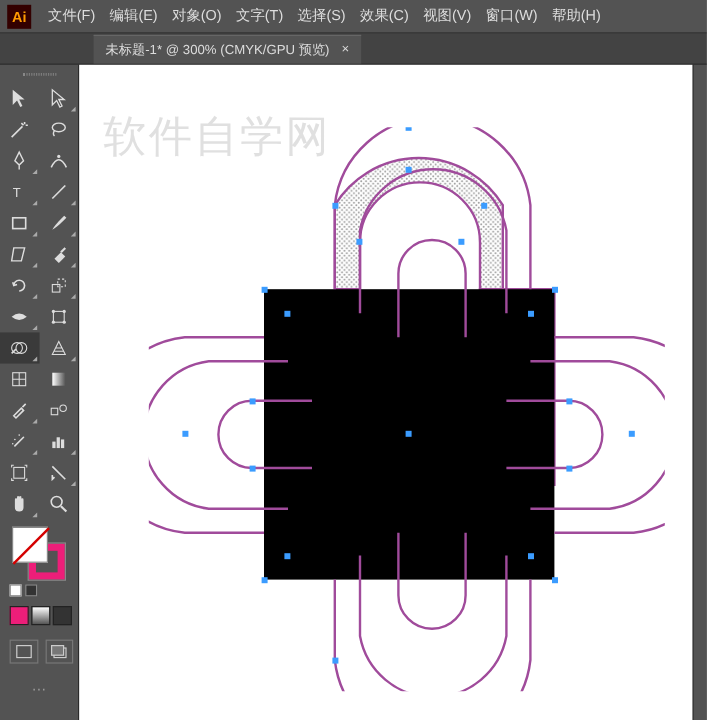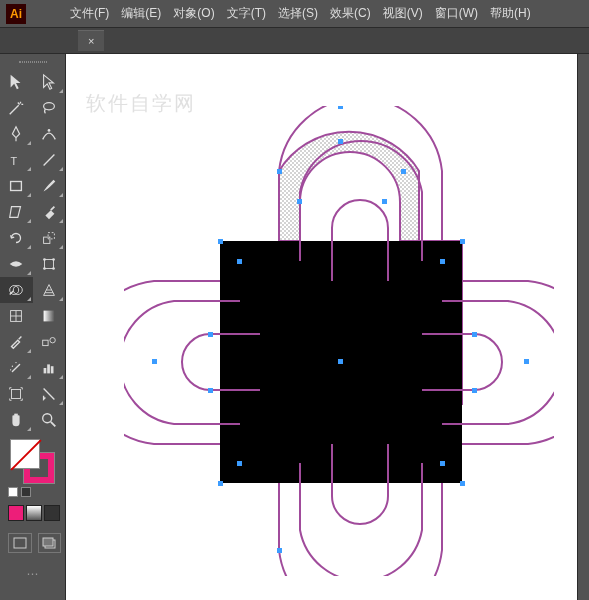--- a/index.html
+++ b/index.html
@@ -1,20 +1,20 @@
 <!DOCTYPE html>
 <html><head>
 <meta charset="utf-8">
 <style>
 *{margin:0;padding:0;box-sizing:border-box;font-family:"Microsoft YaHei",sans-serif;font-size:12px;color:#ccc;}
 body{background:#535353;width:589px;height:600px;overflow:hidden;}
 .topbar{height:28px;background:#535353;display:flex;align-items:center;padding-left:6px;border-bottom:1px solid #2a2a2a;}
 .logo{width:20px;height:20px;background:#330000;display:flex;align-items:center;justify-content:center;margin-right:14px;}
 .logo span{color:#ff9a00;font-weight:bold;font-size:12px;}
-.menu{display:flex;gap:12px;margin-left:30px;}
+.menu{display:flex;gap:12px;}
 .menu div{color:#ddd;font-size:12px;cursor:default;}
 .tabbar{height:26px;background:#434343;display:flex;align-items:center;padding-left:78px;border-bottom:1px solid #2a2a2a;}
 .tab{background:#535353;padding:4px 10px;display:flex;align-items:center;gap:10px;border-top:1px solid #666;}
 .tab span{color:#dcdcdc;font-size:11px;}
 .tab-close{color:#ccc;cursor:pointer;font-size:11px;}
 .main{display:flex;height:calc(100% - 54px);}
 .toolbar{width:66px;background:#535353;border-right:1px solid #2a2a2a;padding-top:4px;overflow:hidden;}
 .tool-handle{height:7px;display:flex;justify-content:center;align-items:center;margin-bottom:4px;}
 .tool-handle span{width:28px;height:2px;border-top:1px dotted #888;border-bottom:1px dotted #888;}
 .tool-row{display:flex;height:26px;}
@@ -29,21 +29,21 @@
 .stroke-sw{position:absolute;width:30px;height:30px;border:6px solid #ed1e79;background:#535353;bottom:0;right:0;outline:1px solid #888;}
 .mini-row{display:flex;gap:3px;margin:4px 0 0 4px;}
 .mini{width:10px;height:10px;border:1px solid #888;}
 .color-row{display:flex;gap:2px;margin:8px 0 0 4px;}
 .cbox{width:16px;height:16px;border:1px solid #222;}
 .mode-row{display:flex;gap:6px;margin:12px 0 0 4px;}
 .mode{width:24px;height:20px;border:1px solid #777;display:flex;align-items:center;justify-content:center;}
 .dots{text-align:center;margin:14px 0 4px;color:#999;}
 .canvas{flex:1;background:#fff;position:relative;}
 .wm{position:absolute;top:36px;left:20px;color:#eee;opacity:.6;font-family:SimHei,sans-serif;}
-.wm1{font-size:20px;letter-spacing:2px;text-align:center;}
+.wm1{font-size:36px;letter-spacing:2px;text-align:center;}
 .wm2{font-size:11px;letter-spacing:4px;margin-top:-2px;}
 .art{position:absolute;top:52px;left:58px;}
 path.outline{fill:none;stroke:#a04b9b;stroke-width:2;}
 .hatch{fill:url(#dots);stroke:#a04b9b;stroke-width:2;}
 .anchor{fill:#3b9cff;}
 .gray-strip{width:12px;background:#535353;border-left:1px solid #2a2a2a;}
 </style>
 </head>
 <body>
 
@@ -59,20 +59,21 @@
     <div>选择(S)</div>
     <div>效果(C)</div>
     <div>视图(V)</div>
     <div>窗口(W)</div>
     <div>帮助(H)</div>
   </div>
 </div>
 
 <div class="tabbar">
   <div class="tab">
+    <span>未标题-1* @ 300% (CMYK/GPU 预览)</span>
     <span class="tab-close">×</span>
   </div>
 </div>
 
 <div class="main">
   <div class="toolbar">
     <div class="tool-handle">
         <span></span>
       </div>
 

